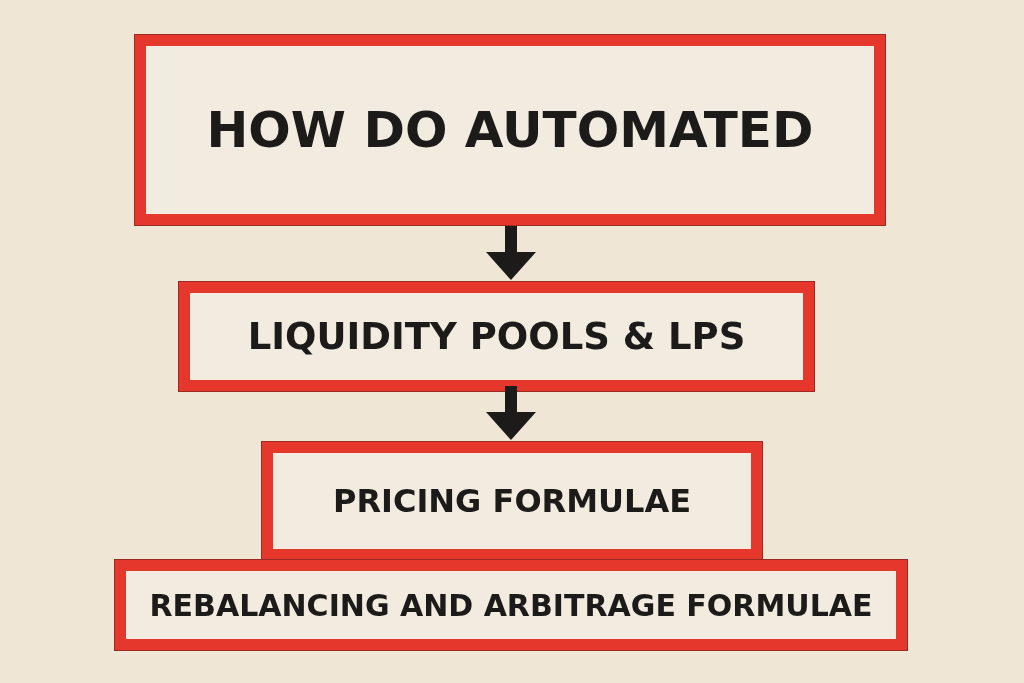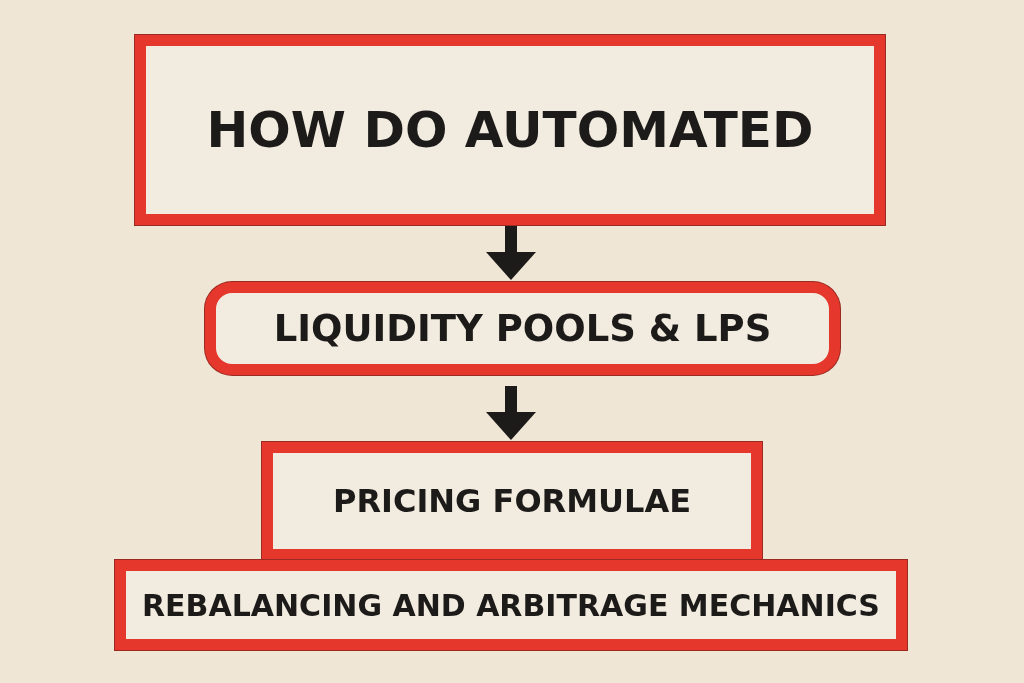--- a/index.html
+++ b/index.html
@@ -1,20 +1,20 @@
 <!DOCTYPE html>
 <html><head>
 <meta charset="utf-8">
 <style>
   html,body{margin:0;padding:0;}
   body{width:1024px;height:683px;background:#efe6d6;position:relative;overflow:hidden;font-family:"DejaVu Sans","Liberation Sans",sans-serif;}
   .box{position:absolute;box-sizing:border-box;border:11px solid #e5372b;box-shadow:0 0 0 1px #9a2a22;background:#f2ebdf;display:flex;align-items:center;justify-content:center;color:#1c1b19;font-weight:bold;text-align:left;letter-spacing:0px;}
   .box span{display:block;}
   #b1{left:135px;top:35px;width:750px;height:190px;font-size:50px;line-height:60px;}
-  #b2{left:205px;top:282px;width:635px;height:93px;font-size:37px;border-radius:27px;}
+  #b2{left:179px;top:282px;width:635px;height:109px;font-size:37px;}
   #b3{left:262px;top:442px;width:500px;height:118px;font-size:32px;}
   #b4{left:115px;top:560px;width:792px;height:90px;font-size:30px;}
   .arrow{position:absolute;width:50px;}
   .arrow .shaft{position:absolute;left:19px;top:0;width:12px;height:28px;background:#1c1b19;}
   .arrow .head{position:absolute;left:0;top:26px;width:0;height:0;border-left:25px solid transparent;border-right:25px solid transparent;border-top:28px solid #1c1b19;}
   #a1{left:486px;top:226px;height:56px;}
   #a2{left:486px;top:386px;height:56px;}
 </style>
 </head>
 <body>
@@ -37,14 +37,14 @@
 <div class="arrow" id="a2">
   <div class="shaft"></div>
     <div class="head"></div>
 </div>
 
 <div class="box" id="b3">
   <span>PRICING FORMULAE</span>
 </div>
 
 <div class="box" id="b4">
-  <span>REBALANCING AND ARBITRAGE MECHANICS</span>
+  <span>REBALANCING AND ARBITRAGE FORMULAE</span>
 </div>
 
 </body></html>

